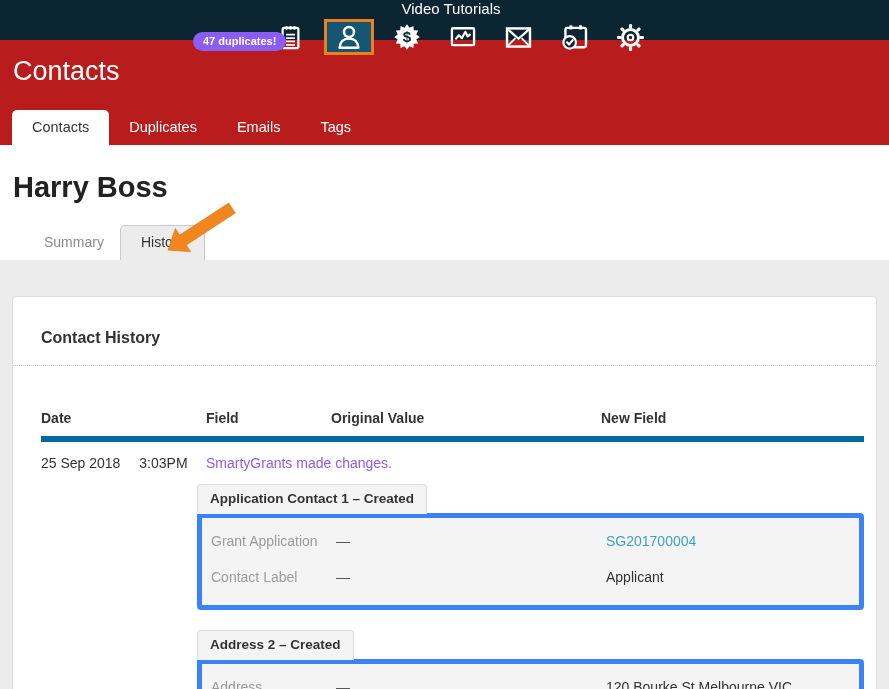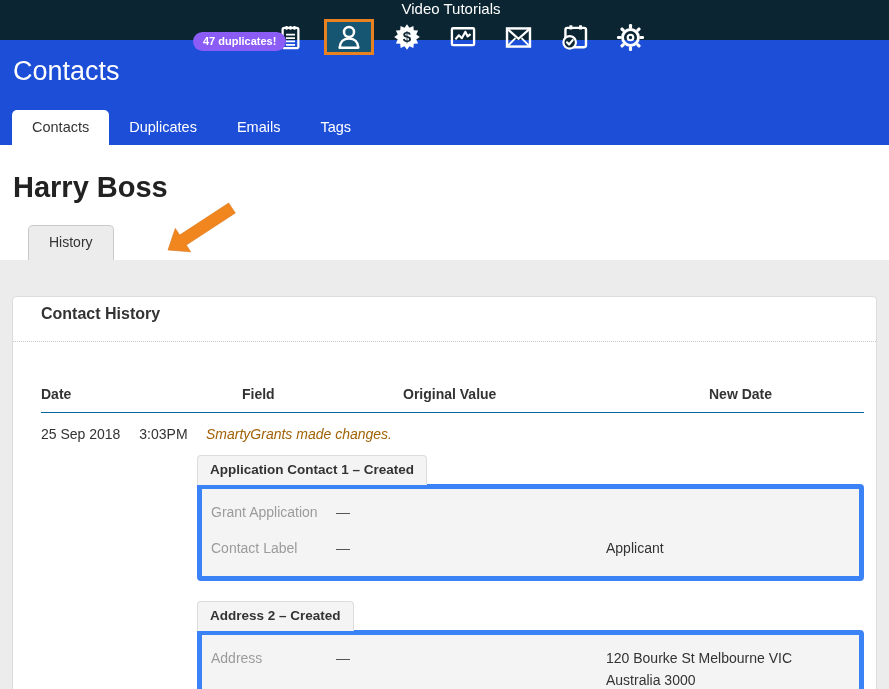--- a/index.html
+++ b/index.html
@@ -12,48 +12,48 @@
   .brand { color:#fff; font-size:15px; margin-left:13px; white-space:nowrap; }
   .icon-strip { display:flex; align-items:center; margin-left:32px; gap:10px; }
   .nav-icon { width:46px; height:40px; display:flex; align-items:center; justify-content:center; }
   .nav-icon svg { display:block; }
   .nav-icon.active { width:50px; height:36px; background:#175672; border:3px solid #e8811f; }
   .dup-badge { position:absolute; left:193px; top:32px; background:#8b5cf6;
     color:#fff; font-size:11px; font-weight:bold; padding:3px 10px 4px;
     border-radius:10px; white-space:nowrap; z-index:12; }
 
   
-  .teal { position:relative; height:105px; background:#1d4ed8; }
+  .teal { position:relative; height:105px; background:#b91c1c; }
   .teal h1 { color:#fff; font-size:27px; font-weight:normal; padding:16px 0 0 13px; }
   .main-tabs { position:absolute; bottom:0; left:12px; display:flex; }
   .main-tab { font-size:14.5px; color:#fff; padding:9px 20px 10px; cursor:default; }
   .main-tab.active { background:#fff; color:#333; border-radius:5px 5px 0 0; }
 
   
   .contact-section { position:relative; height:115px; background:#fff; }
   .contact-section h1 { font-size:29px; font-weight:bold; color:#222; padding:26px 0 0 13px; }
   .sub-tabs { position:absolute; bottom:0; left:28px; display:flex; align-items:flex-end; }
   .sub-tab { font-size:14px; color:#8b8b8b; padding:8px 16px 10px; }
   .sub-tab.active { color:#333; background:#ececec; border:1px solid #c9c9c9;
     border-bottom:none; border-radius:5px 5px 0 0; padding:8px 20px 10px; }
   .annot-arrow { position:absolute; left:156px; top:57px; width:80px; height:56px; z-index:5; }
 
   
   .gray-area { height:429px; background:#ececec; padding:36px 12px 0; }
   .card { background:#fff; border:1px solid #dcdcdc; border-radius:4px; height:480px; }
-  .card-title { font-size:16px; font-weight:bold; color:#333; padding:8px 28px 18px; }
+  .card-title { font-size:16px; font-weight:bold; color:#333; padding:32px 28px 18px; }
   .dotted-divider { border-bottom:1px dotted #c6c6c6; }
 
   .history { margin:0 12px 0 28px; padding-top:44px; font-size:14px; color:#333; }
   .hgrid { display:grid; grid-template-columns:165px 125px 270px 1fr; }
-  .hhead { font-weight:bold; padding-bottom:10px; border-bottom:1px solid #0369a1;gap:36px; }
+  .hhead { font-weight:bold; padding-bottom:10px; border-bottom:6px solid #0369a1; }
   .hentry { padding-top:13px; }
   .date-cell span { display:inline-block; }
   .date-cell .time { margin-left:15px; }
-  .event-text { grid-column:2 / span 3; font-style:italic; color:#a16207; }
+  .event-text { grid-column:2 / span 3; color:#8b5cf6; }
 
   .groups { margin-left:156px; margin-top:13px; }
   .group { margin-bottom:20px; }
   .group-tab { display:inline-block; position:relative; z-index:2; font-size:13.5px;
     font-weight:bold; color:#333; background:#f4f4f4; border:1px solid #dcdcdc;
     border-bottom:1px solid #f4f4f4; border-radius:4px 4px 0 0;
     padding:6px 12px 7px; margin-bottom:-1px; }
   .group-body { background:#f4f4f4; border:5px solid #3b82f6;
     border-radius:0 4px 4px 4px; padding:6px 12px 10px 9px; }
   .grow { display:grid; grid-template-columns:125px 270px 1fr; padding:7px 0; line-height:1.55; }
@@ -141,56 +141,60 @@
     <div class="main-tab active">Contacts</div>
     <div class="main-tab">Duplicates</div>
     <div class="main-tab">Emails</div>
     <div class="main-tab">Tags</div>
   </div>
 </div>
 
 <div class="contact-section">
   <h1>Harry Boss</h1>
   <div class="sub-tabs">
+    <div class="sub-tab">Summary</div>
     <div class="sub-tab active">History</div>
   </div>
   <svg class="annot-arrow" viewBox="0 0 80 56">
     <polygon points="72.7,1 23.7,33.1 19.3,26.4 12,48 34.7,49.8 30.3,43.1 79.3,11" fill="#f1861e" stroke="#d9741a" stroke-width="0.6"></polygon>
   </svg>
 </div>
 
 <div class="gray-area">
   <div class="card">
     <div class="card-title">Contact History</div>
     <div class="dotted-divider"></div>
 
     <div class="history">
       <div class="hgrid hhead">
         <div>Date</div>
         <div>Field</div>
         <div>Original Value</div>
-        <div>New Date</div>
+        <div>New Field</div>
       </div>
 
       <div class="hgrid hentry">
         <div class="date-cell">
           <span>25 Sep 2018</span>
           <span class="time">3:03PM</span>
         </div>
         <div class="event-text">SmartyGrants made changes.</div>
       </div>
 
       <div class="groups">
 
         <div class="group">
           <div class="group-tab">Application Contact 1 – Created</div>
           <div class="group-body">
             <div class="grow">
               <div class="flabel">Grant Application</div>
               <div class="orig">—</div>
+              <div class="newval">
+                <a href="#" class="val-link">SG201700004</a>
+              </div>
             </div>
             <div class="grow">
               <div class="flabel">Contact Label</div>
               <div class="orig">—</div>
               <div class="newval">Applicant</div>
             </div>
           </div>
         </div>
 
         <div class="group">

